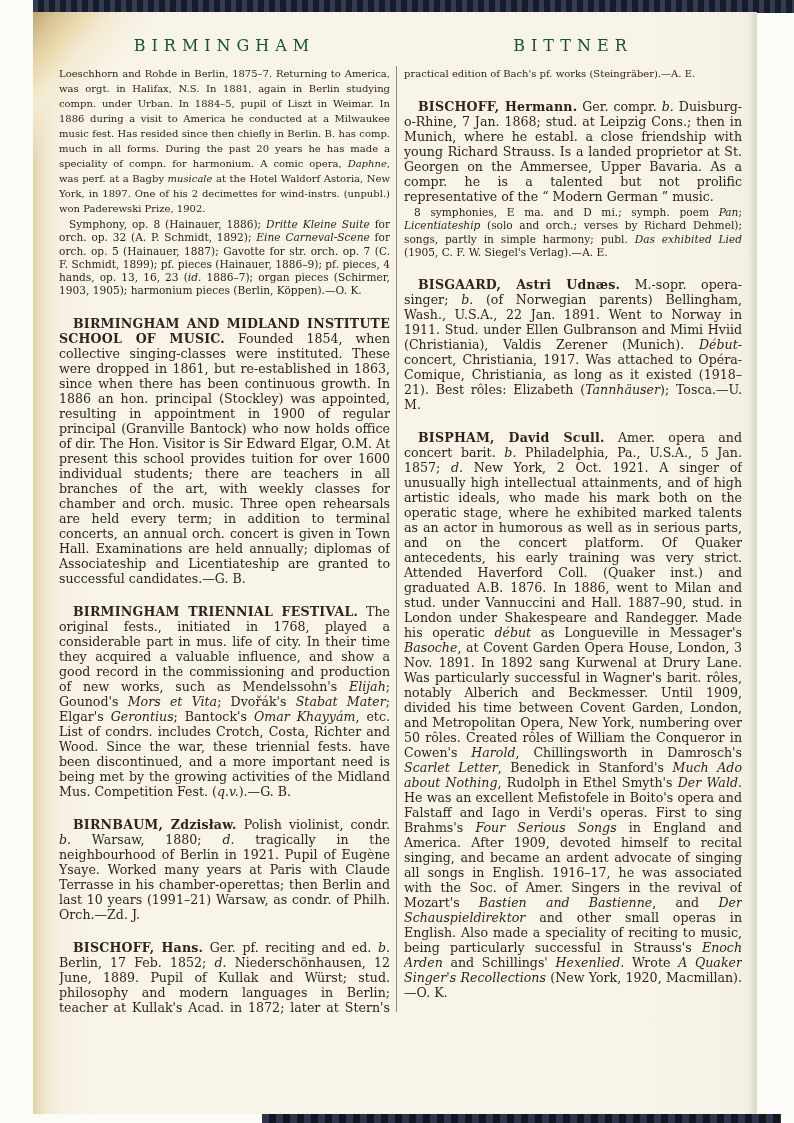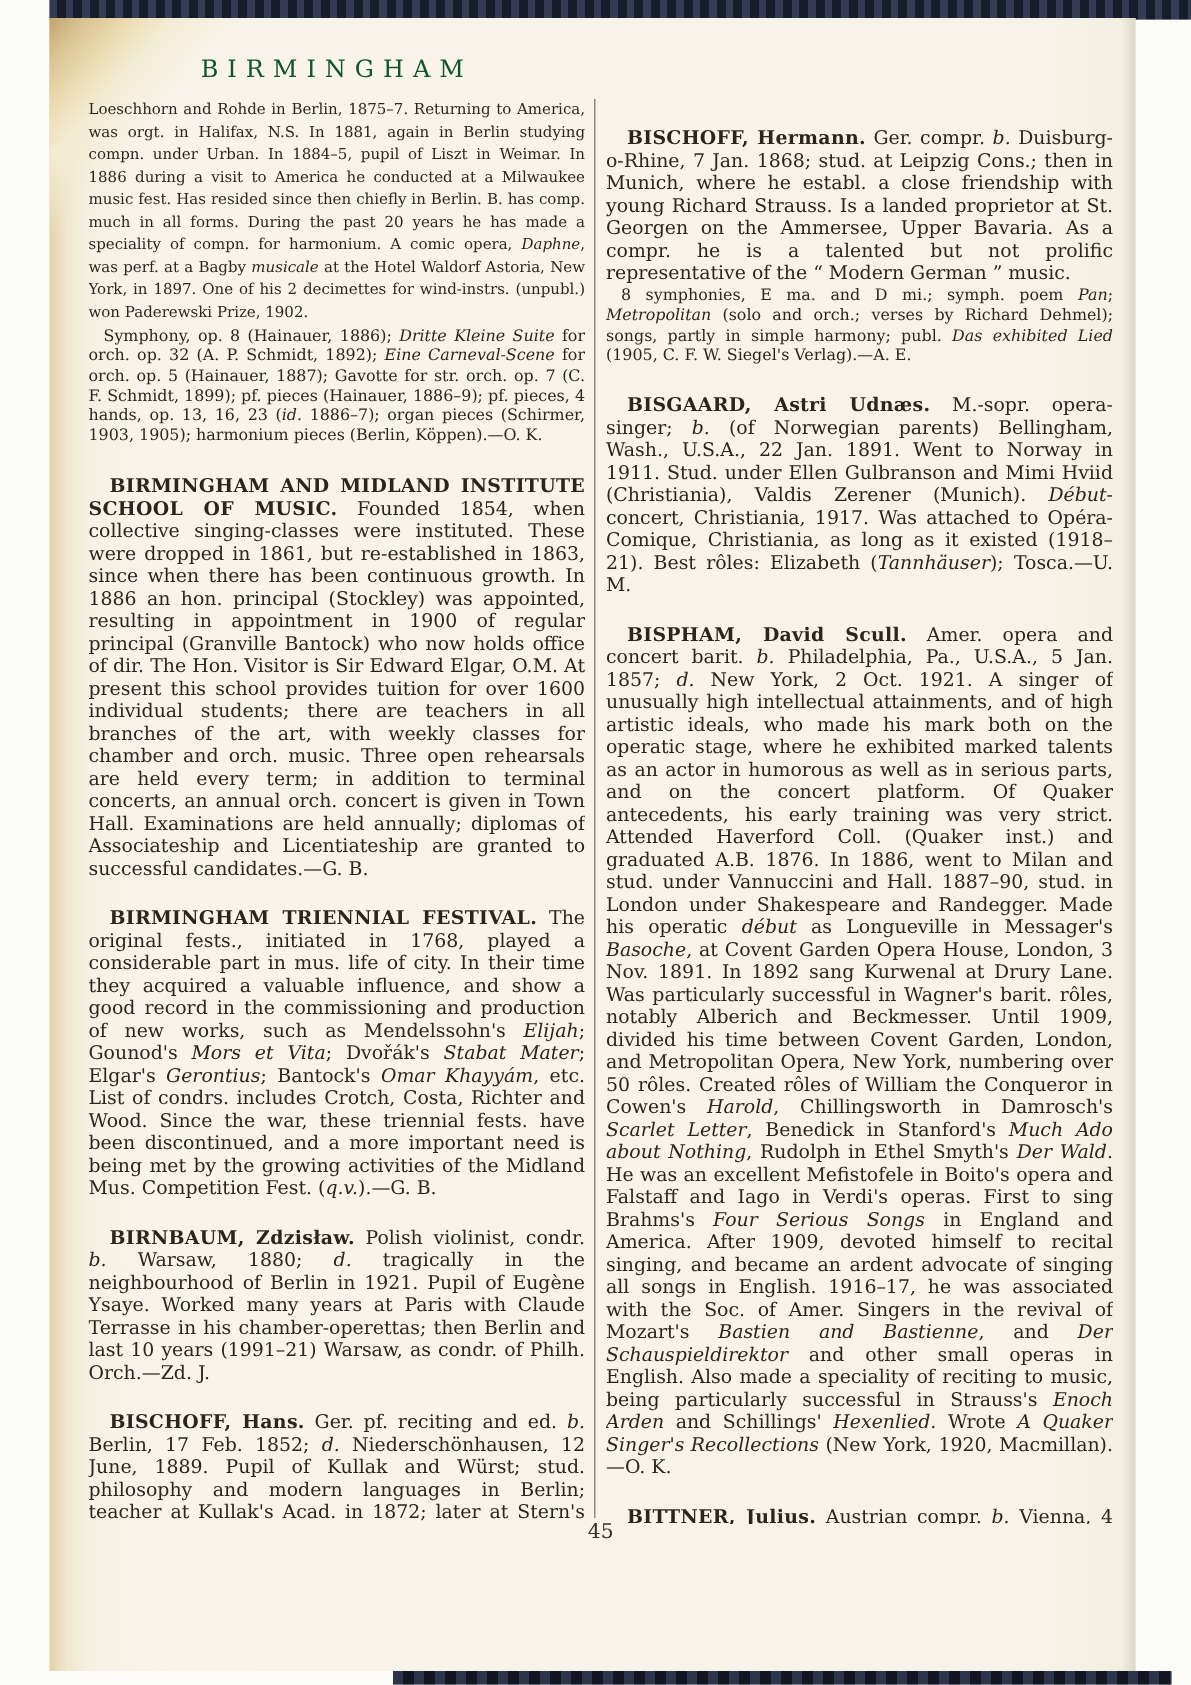--- a/index.html
+++ b/index.html
@@ -78,32 +78,33 @@
 <div class="scene">
   <div class="cover-top"></div>
   <div class="cover-bottom"></div>
 
   <div class="page">
     <div class="page-curl"></div>
     <div class="page-right-shade"></div>
   </div>
 
   <div class="running-head left">BIRMINGHAM</div>
+  <div class="running-head right">BITTNER</div>
 
   <div class="col left" id="col-left">
       <p class="block body"><span>Loeschhorn and Rohde in Berlin, 1875–7.  Returning to America, was orgt. in Halifax, N.S.  In 1881, again in Berlin studying compn. under Urban.  In 1884–5, pupil of Liszt in Weimar.  In 1886 during a visit to America he conducted at a Milwaukee music fest.  Has resided since then chiefly in Berlin.  B. has comp. much in all forms. During the past 20 years he has made a speciality of compn. for harmonium.  A comic opera, </span><i>Daphne</i><span>, was perf. at a Bagby </span><i>musicale</i><span> at the Hotel Waldorf Astoria, New York, in 1897.  One of his 2 decimettes for wind-instrs. (unpubl.) won Paderewski Prize, 1902.</span></p>
       <p class="block small"><span>Symphony, op. 8 (Hainauer, 1886); </span><i>Dritte Kleine Suite</i><span> for orch. op. 32 (A. P. Schmidt, 1892); </span><i>Eine Carneval-Scene</i><span> for orch. op. 5 (Hainauer, 1887); Gavotte for str. orch. op. 7 (C. F. Schmidt, 1899); pf. pieces (Hainauer, 1886–9);  pf. pieces, 4 hands, op. 13, 16, 23 (</span><i>id.</i><span> 1886–7);  organ pieces (Schirmer, 1903, 1905);  harmonium pieces (Berlin, Köppen).—O. K.</span></p>
       <p class="block entry"><b>BIRMINGHAM AND MIDLAND INSTITUTE SCHOOL OF MUSIC.</b><span>  Founded 1854, when collective singing-classes were instituted.  These were dropped in 1861, but re-established in 1863, since when there has been continuous growth. In 1886 an hon. principal (Stockley) was appointed, resulting in appointment in 1900 of regular principal (Granville Bantock) who now holds office of dir.  The Hon. Visitor is Sir Edward Elgar, O.M.  At present this school provides tuition for over 1600 individual students;  there are teachers in all branches of the art, with weekly classes for chamber and orch. music. Three open rehearsals are held every term;  in addition to terminal concerts, an annual orch. concert is given in Town Hall.  Examinations are held annually;  diplomas of Associateship and Licentiateship are granted to successful candidates.—G. B.</span></p>
       <p class="block entry"><b>BIRMINGHAM TRIENNIAL FESTIVAL.</b><span>  The original fests., initiated in 1768, played a considerable part in mus. life of city.  In their time they acquired a valuable influence, and show a good record in the commissioning and production of new works, such as Mendelssohn's </span><i>Elijah</i><span>;  Gounod's </span><i>Mors et Vita</i><span>;  Dvořák's </span><i>Stabat Mater</i><span>;  Elgar's </span><i>Gerontius</i><span>;  Bantock's </span><i>Omar Khayyám</i><span>, etc.   List of condrs. includes Crotch, Costa, Richter and Wood.  Since the war, these triennial fests. have been discontinued, and a more important need is being met by the growing activities of the Midland Mus. Competition Fest. (</span><i>q.v.</i><span>).—G. B.</span></p>
       <p class="block entry"><b>BIRNBAUM, Zdzisław.</b><span>  Polish violinist, condr. </span><i>b.</i><span> Warsaw, 1880;  </span><i>d.</i><span> tragically in the neighbourhood of Berlin in 1921.  Pupil of Eugène Ysaye. Worked many years at Paris with Claude Terrasse in his chamber-operettas;  then Berlin and last 10 years (1991–21) Warsaw, as condr. of Philh. Orch.—Zd. J.</span></p>
       <p class="block entry"><b>BISCHOFF, Hans.</b><span>  Ger. pf. reciting and ed. </span><i>b.</i><span> Berlin, 17 Feb. 1852;  </span><i>d.</i><span> Niederschönhausen, 12 June, 1889.  Pupil of Kullak and Würst; stud. philosophy and modern languages in Berlin; teacher at Kullak's Acad. in 1872;  later at Stern's Cons.  Is (with others) ed. of best</span></p>
     </div>
   <div class="col-rule"></div>
   <div class="col right" id="col-right">
+      <p class="block body"><span>practical edition of Bach's pf. works (Steingräber).—A. E.</span></p>
       <p class="block entry"><b>BISCHOFF, Hermann.</b><span>  Ger. compr. </span><i>b.</i><span> Duisburg-o-Rhine, 7 Jan. 1868;  stud. at Leipzig Cons.;  then in Munich, where he establ. a close friendship with young Richard Strauss.  Is a landed proprietor at St. Georgen on the Ammersee, Upper Bavaria.  As a compr. he is a talented but not prolific representative of the “ Modern German ” music.</span></p>
-      <p class="block small"><span>8 symphonies, E ma. and D mi.;  symph. poem </span><i>Pan</i><span>; </span><i>Metropolitan</i><span> (solo and orch.;  verses by Richard Dehmel);  songs, partly in simple harmony;  publ. </span><i>Das exhibited Lied</i><span> (1905, C. F. W. Siegel's Verlag).—A. E.</span></p>
+      <p class="block small"><span>8 symphonies, E ma. and D mi.;  symph. poem </span><i>Pan</i><span>; </span><i>Licentiateship</i><span> (solo and orch.;  verses by Richard Dehmel);  songs, partly in simple harmony;  publ. </span><i>Das exhibited Lied</i><span> (1905, C. F. W. Siegel's Verlag).—A. E.</span></p>
       <p class="block entry"><b>BISGAARD, Astri Udnæs.</b><span>  M.-sopr. opera-singer;  </span><i>b.</i><span> (of Norwegian parents) Bellingham, Wash., U.S.A., 22 Jan. 1891.  Went to Norway in 1911.  Stud. under Ellen Gulbranson and Mimi Hviid (Christiania), Valdis Zerener (Munich). </span><i>Début</i><span>-concert, Christiania, 1917.  Was attached to Opéra-Comique, Christiania, as long as it existed (1918–21).  Best rôles:  Elizabeth (</span><i>Tannhäuser</i><span>);  Tosca.—U. M.</span></p>
       <p class="block entry"><b>BISPHAM, David Scull.</b><span>  Amer. opera and concert barit. </span><i>b.</i><span> Philadelphia, Pa., U.S.A., 5 Jan. 1857;  </span><i>d.</i><span> New York, 2 Oct. 1921.  A singer of unusually high intellectual attainments, and of high artistic ideals, who made his mark both on the operatic stage, where he exhibited marked talents as an actor in humorous as well as in serious parts, and on the concert platform.  Of Quaker antecedents, his early training was very strict.  Attended Haverford Coll. (Quaker inst.) and graduated A.B. 1876.  In 1886, went to Milan and stud. under Vannuccini and Hall.  1887–90, stud. in London under Shakespeare and Randegger.  Made his operatic </span><i>début</i><span> as Longueville in Messager's </span><i>Basoche</i><span>, at Covent Garden Opera House, London, 3 Nov. 1891.  In 1892 sang Kurwenal at Drury Lane.  Was particularly successful in Wagner's barit. rôles, notably Alberich and Beckmesser.  Until 1909, divided his time between Covent Garden, London, and Metropolitan Opera, New York, numbering over 50 rôles.  Created rôles of William the Conqueror in Cowen's </span><i>Harold</i><span>, Chillingsworth in Damrosch's </span><i>Scarlet Letter</i><span>, Benedick in Stanford's </span><i>Much Ado about Nothing</i><span>, Rudolph in Ethel Smyth's </span><i>Der Wald</i><span>.  He was an excellent Mefistofele in Boito's opera and Falstaff and Iago in Verdi's operas. First to sing Brahms's </span><i>Four Serious Songs</i><span> in England and America.  After 1909, devoted himself to recital singing, and became an ardent advocate of singing all songs in English.  1916–17, he was associated with the Soc. of Amer. Singers in the revival of Mozart's </span><i>Bastien and Bastienne</i><span>, and </span><i>Der Schauspieldirektor</i><span> and other small operas in English.  Also made a speciality of reciting to music, being particularly successful in Strauss's </span><i>Enoch Arden</i><span> and Schillings' </span><i>Hexenlied</i><span>.  Wrote </span><i>A Quaker Singer's Recollections</i><span> (New York, 1920, Macmillan).—O. K.</span></p>
       <p class="block entry"><b>BITTNER, Julius.</b><span>  Austrian compr. </span><i>b.</i><span> Vienna, 4 April, 1874.  LL.D.;  was a judge for a long time.  Showed a ms. opera </span><i>Alarich</i><span> to Mahler, who sent him to Bruno Walter for training.  His</span></p>
     </div>
 
-  <div class="page-number">45</div>
 </div>
 
 </body></html>

